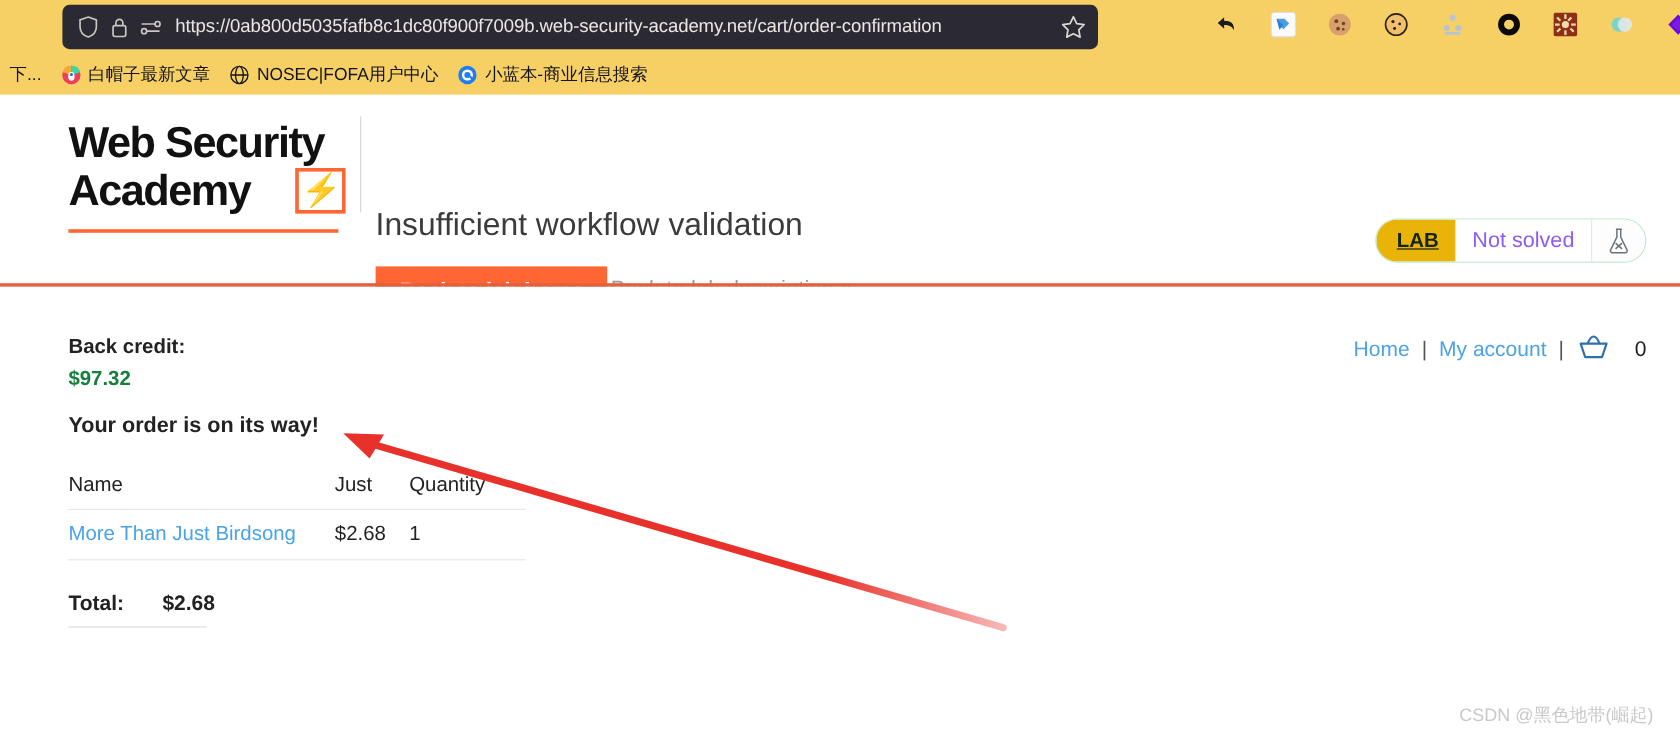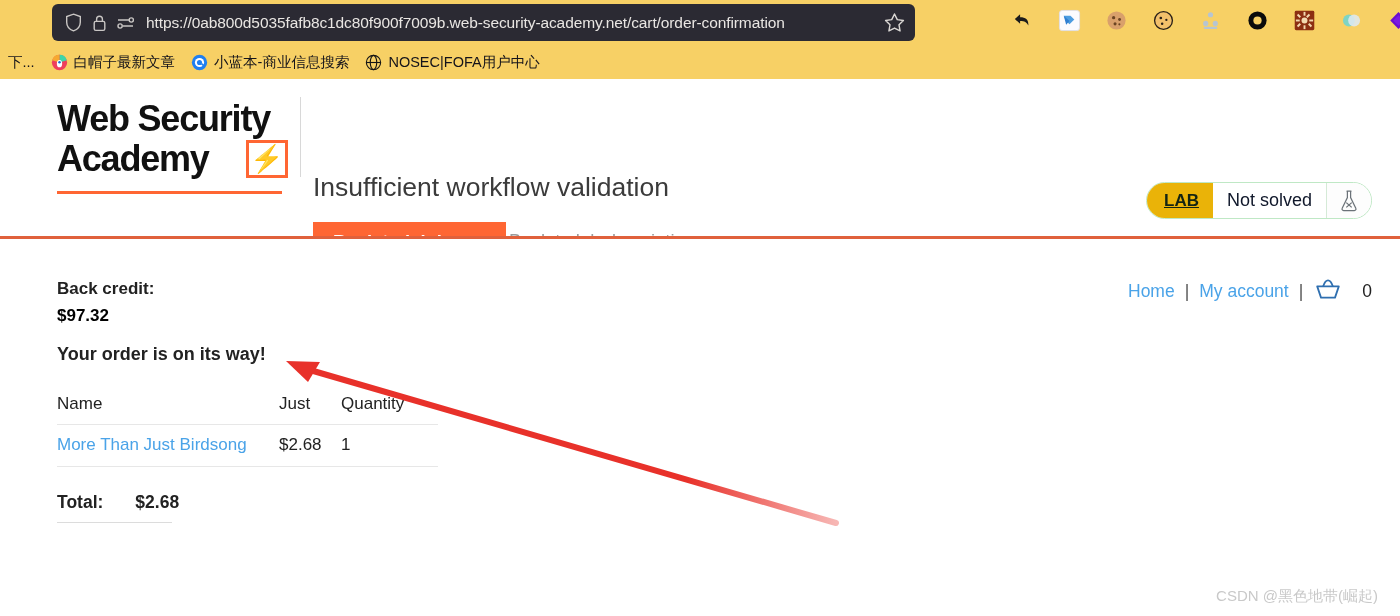--- a/index.html
+++ b/index.html
@@ -141,21 +141,21 @@
     border: 1px solid #bfe8c5;
   }
   .lab-tag {
     background: #eab308; color: #132413;
     font-weight: 700; font-size: 17px;
     display: flex; align-items: center;
     padding: 0 14px 0 17px;
     text-decoration: underline;
   }
   .lab-state {
-    background: #fff; color: #0f172a;
+    background: #fff; color: #8b5cf6;
     font-size: 18px;
     display: flex; align-items: center;
     padding: 0 14px;
     border-right: 1px solid #d5ead7;
   }
   .lab-flask {
     width: 44px;
     display: flex; align-items: center; justify-content: center;
     background: #fdfdfd;
   }
@@ -181,21 +181,21 @@
   .topnav a { color: #4aa3e8; text-decoration: none; cursor: pointer; }
   .topnav .sep { color: #555; }
   .basket-count { color: #222; font-size: 17.5px; margin-left: 9px; }
 
   .credit-label {
     position: absolute; left: 57px; top: 40px;
     font-weight: 700; font-size: 17px; color: #222;
   }
   .credit-value {
     position: absolute; left: 57px; top: 67px;
-    font-weight: 700; font-size: 17px; color: #000000;
+    font-weight: 700; font-size: 17px; color: #15803d;
   }
   .order-msg {
     position: absolute; left: 57px; top: 105px;
     font-weight: 700; font-size: 18px; color: #222;
   }
 
   .order-table {
     position: absolute; left: 57px; top: 155px;
     width: 381px;
     border-collapse: collapse;
@@ -359,38 +359,38 @@
           <path d="M10 1 A9 9 0 0 1 18.6 7.3 L10 10 Z" fill="#3dd6a8"></path>
           <path d="M10 1 A9 9 0 0 0 1.4 7.3 L10 10 Z" fill="#f7a830"></path>
           <ellipse cx="10" cy="11.4" rx="3.1" ry="4.3" fill="#ffffff"></ellipse>
           <circle cx="10" cy="9.6" r="1.5" fill="#1a6bd6"></circle>
         </svg>
       </span>
       <span>白帽子最新文章</span>
     </div>
     <div class="bm">
       <span class="bm-ico">
+        <svg width="17" height="17" viewBox="0 0 20 20" fill="none" stroke="#141414" stroke-width="1.3">
+          <circle cx="10" cy="10" r="8.4"></circle>
+          <ellipse cx="10" cy="10" rx="3.8" ry="8.4"></ellipse>
+          <line x1="1.8" y1="10" x2="18.2" y2="10"></line>
+        </svg>
+      </span>
+      <span>NOSEC|FOFA用户中心</span>
+    </div>
+    <div class="bm">
+      <span class="bm-ico">
         <svg width="17" height="17" viewBox="0 0 20 20">
           <circle cx="10" cy="10" r="9" fill="#1f7ff0"></circle>
           <circle cx="10" cy="10" r="5.4" fill="#ffffff"></circle>
           <circle cx="10" cy="10" r="3" fill="#1f7ff0"></circle>
           <rect x="11.6" y="11.6" width="4.4" height="2.2" rx="1.1" fill="#1f7ff0" transform="rotate(42 13.8 12.7)"></rect>
         </svg>
       </span>
       <span>小蓝本-商业信息搜索</span>
-    </div>
-    <div class="bm">
-      <span class="bm-ico">
-        <svg width="17" height="17" viewBox="0 0 20 20" fill="none" stroke="#141414" stroke-width="1.3">
-          <circle cx="10" cy="10" r="8.4"></circle>
-          <ellipse cx="10" cy="10" rx="3.8" ry="8.4"></ellipse>
-          <line x1="1.8" y1="10" x2="18.2" y2="10"></line>
-        </svg>
-      </span>
-      <span>NOSEC|FOFA用户中心</span>
     </div>
   </div>
 </div>
 
 <div class="lab-header">
 
   <div class="logo">
     <div class="logo-line1">Web Security</div>
     <div class="logo-line2">
       <span>Academy</span>

